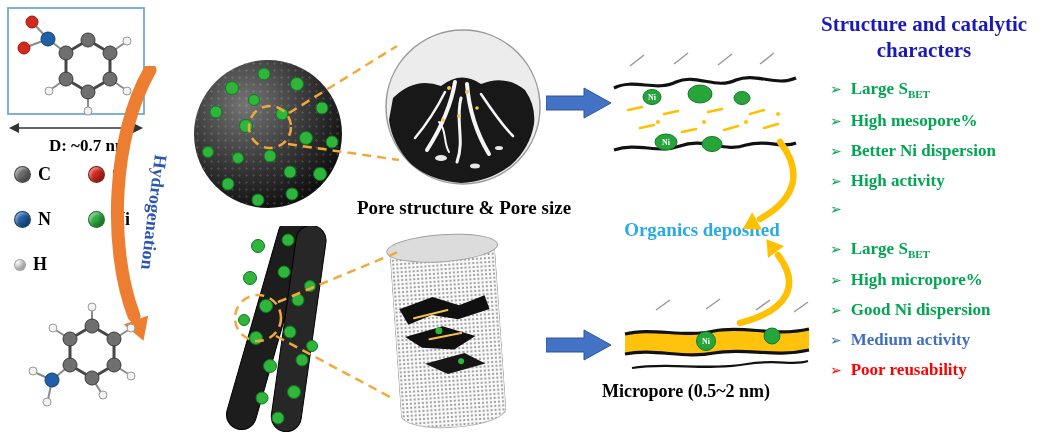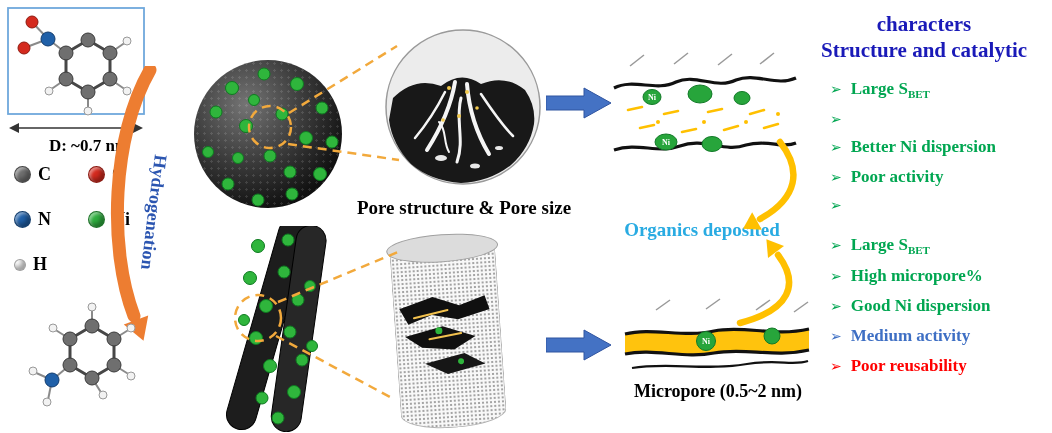--- a/index.html
+++ b/index.html
@@ -52,21 +52,21 @@
   #pore-label{left:314px;top:197px;width:300px;font-size:19px;}
 
   
   .block-arrow{position:absolute;width:66px;height:32px;}
 
   
   #mesopore-svg{left:612px;top:52px;}
   #mesopore-label{left:606px;top:168px;width:210px;font-size:18px;}
   #organics-label{left:602px;top:219px;width:200px;font-size:19px;}
   #micropore-svg{left:622px;top:298px;}
-  #micropore-label{left:608px;top:381px;width:220px;font-size:18px;}
+  #micropore-label{left:576px;top:381px;width:220px;font-size:18px;}
 
   
   .overlay{position:absolute;left:0;top:0;pointer-events:none;z-index:5;}
   .dash{fill:none;stroke:#F2A93C;stroke-width:2.5;stroke-dasharray:9 6;}
   .yarrow{fill:none;stroke:#FFC000;stroke-width:6.5;stroke-linecap:round;}
 
   
   .panel{position:absolute;left:796px;top:12px;width:256px;}
   .panel-title{font-size:21px;font-weight:bold;text-align:center;line-height:1.22;}
   .benefit-group{margin-top:16px;padding-left:34px;}
@@ -366,39 +366,40 @@
     <line x1="278" y1="302" x2="398" y2="252" class="dash"></line>
     <line x1="276" y1="336" x2="392" y2="398" class="dash"></line>
     <path d="M780,142 C802,170 798,198 760,219" class="yarrow"></path>
     <path d="M0,-10 L16,0 L0,10 Z" transform="translate(757,221) rotate(151)" fill="#FFC000"></path>
     <path d="M740,323 C790,310 800,284 778,255" class="yarrow"></path>
     <path d="M0,-10 L16,0 L0,10 Z" transform="translate(776,252) rotate(-127)" fill="#FFC000"></path>
   </svg>
 
   <div class="panel">
     <div class="panel-title" style="color: rgb(26, 26, 184);">
+      <div>Structure and catalytic</div>
       <div>characters</div>
-      <div>Structure and catalytic</div>
     </div>
 
     <div class="benefit-group">
       <div class="benefit" style="color: rgb(0, 166, 81);">
         <span class="bullet">➢</span>
         <span><span>Large S</span><sub>BET</sub></span>
       </div>
       <div class="benefit" style="color: rgb(0, 166, 81);">
         <span class="bullet">➢</span>
+        <span>High mesopore%</span>
       </div>
       <div class="benefit" style="color: rgb(0, 166, 81);">
         <span class="bullet">➢</span>
         <span>Better Ni dispersion</span>
       </div>
       <div class="benefit" style="color: rgb(0, 166, 81);">
         <span class="bullet">➢</span>
-        <span>Poor activity</span>
+        <span>High activity</span>
       </div>
       <div class="benefit" style="color: rgb(0, 166, 81);">
         <span class="bullet">➢</span>
       </div>
     </div>
 
     <div class="benefit-group">
       <div class="benefit" style="color: rgb(0, 166, 81);">
         <span class="bullet">➢</span>
         <span><span>Large S</span><sub>BET</sub></span>

